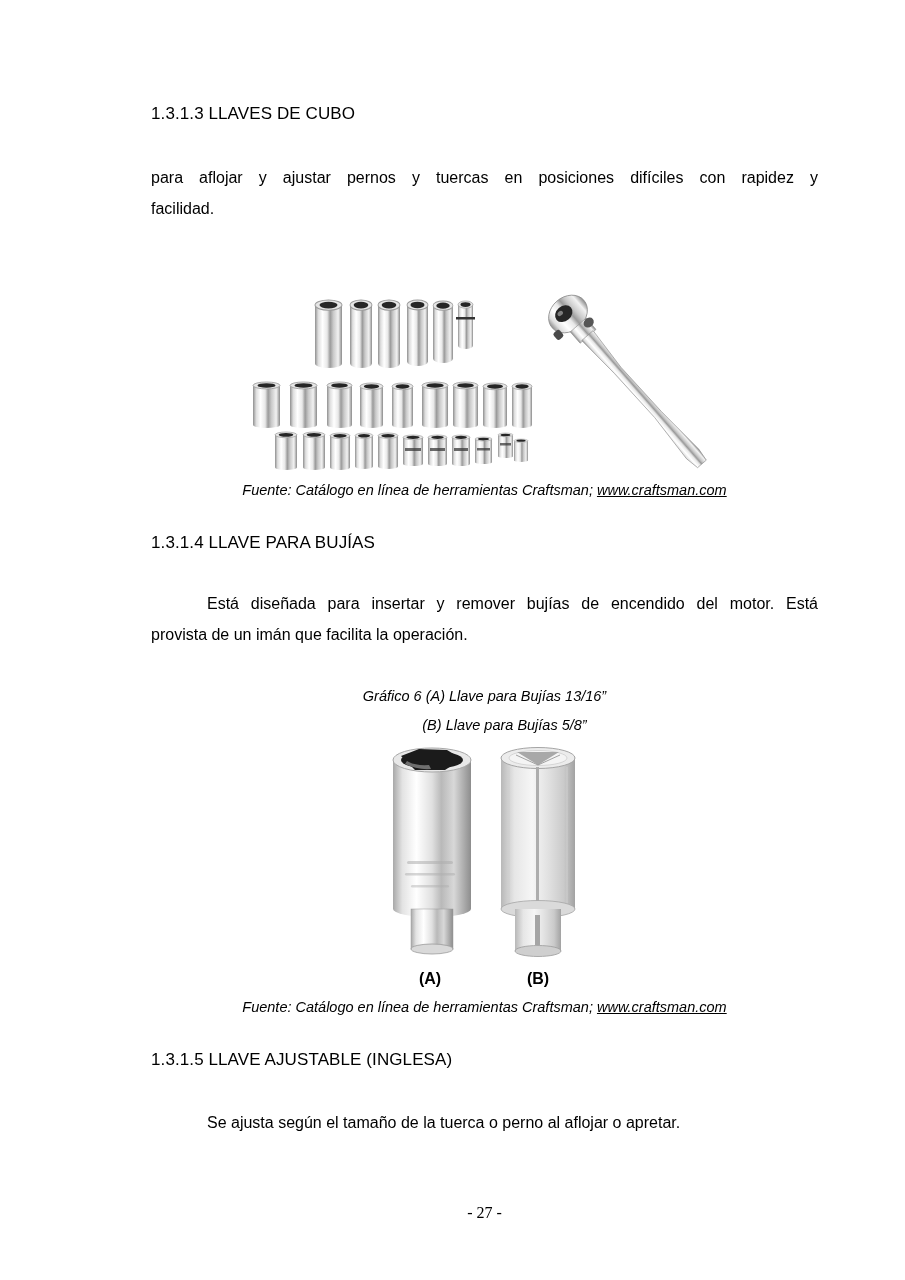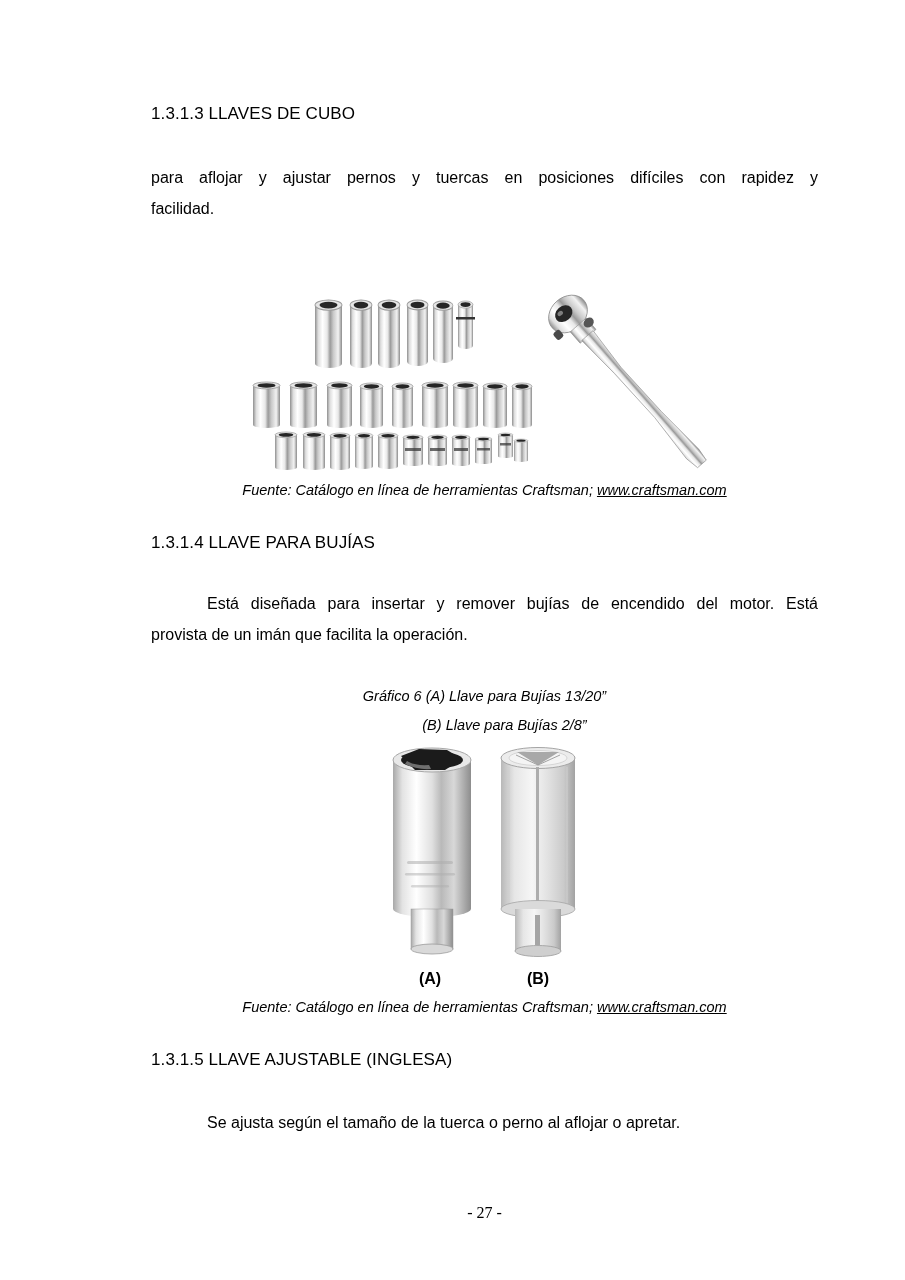--- a/index.html
+++ b/index.html
@@ -117,22 +117,22 @@
     <span>Fuente: Catálogo en línea de herramientas Craftsman; </span><span class="link">www.craftsman.com</span>
   </div>
 
   <div class="heading" style="top:532px;">1.3.1.4 LLAVE PARA BUJÍAS</div>
 
   <div class="para" style="top:588px;">
     <div class="jl indent">Está diseñada para insertar y remover bujías de encendido del motor. Está</div>
     <div>provista de un imán que facilita la operación.</div>
   </div>
 
-  <div class="caption" style="top:687px;">Gráfico 6 (A) Llave para Bujías 13/20”</div>
-  <div class="caption" style="top:716px; left:171px;">(B) Llave para Bujías 2/8”</div>
+  <div class="caption" style="top:687px;">Gráfico 6 (A) Llave para Bujías 13/16”</div>
+  <div class="caption" style="top:716px; left:171px;">(B) Llave para Bujías 5/8”</div>
 
   <svg class="abs" style="left:385px; top:743px;" width="200" height="218" viewBox="0 0 200 218">
     <defs>
       <linearGradient id="gA" x1="0" y1="0" x2="1" y2="0">
         <stop offset="0" stop-color="#a8a8a8"></stop>
           <stop offset="0.12" stop-color="#e3e3e3"></stop>
         <stop offset="0.3" stop-color="#ffffff"></stop>
           <stop offset="0.5" stop-color="#e0e0e0"></stop>
         <stop offset="0.62" stop-color="#b9b9b9"></stop>
           <stop offset="0.78" stop-color="#d8d8d8"></stop>

